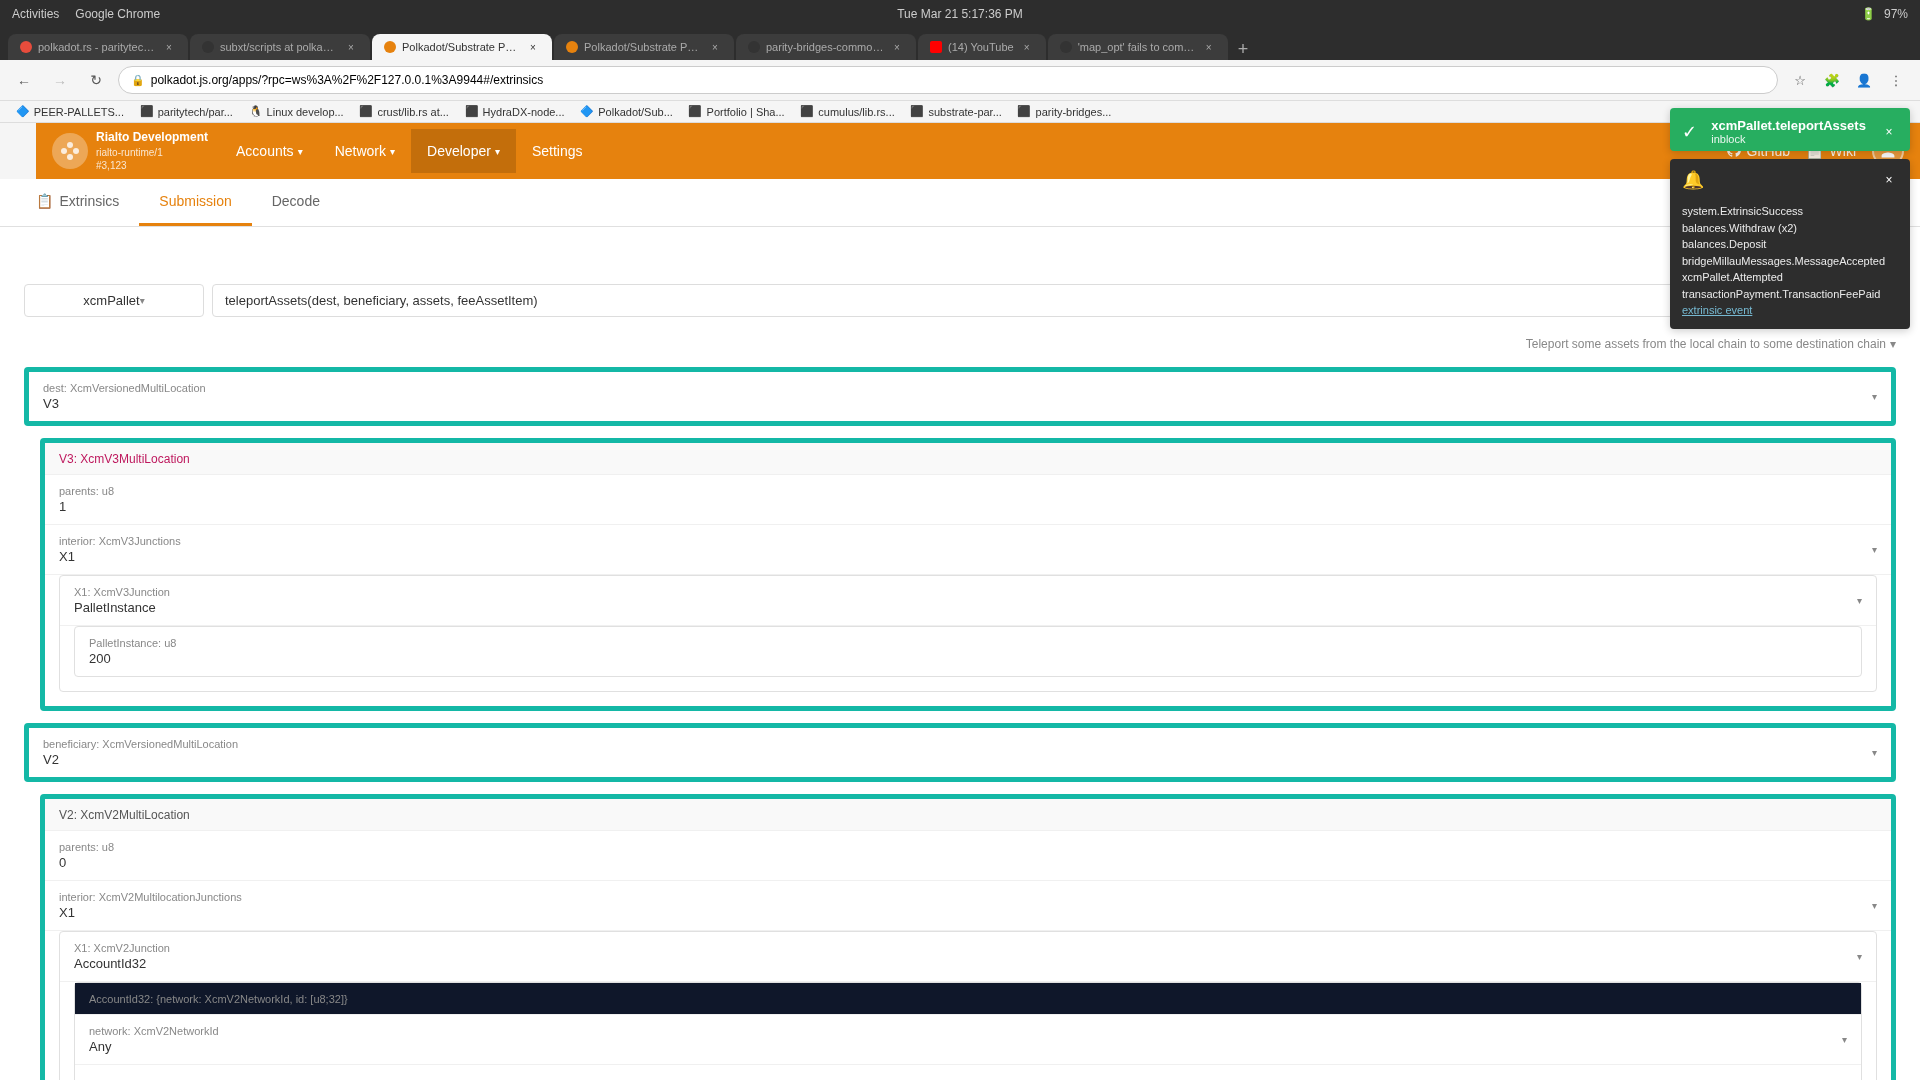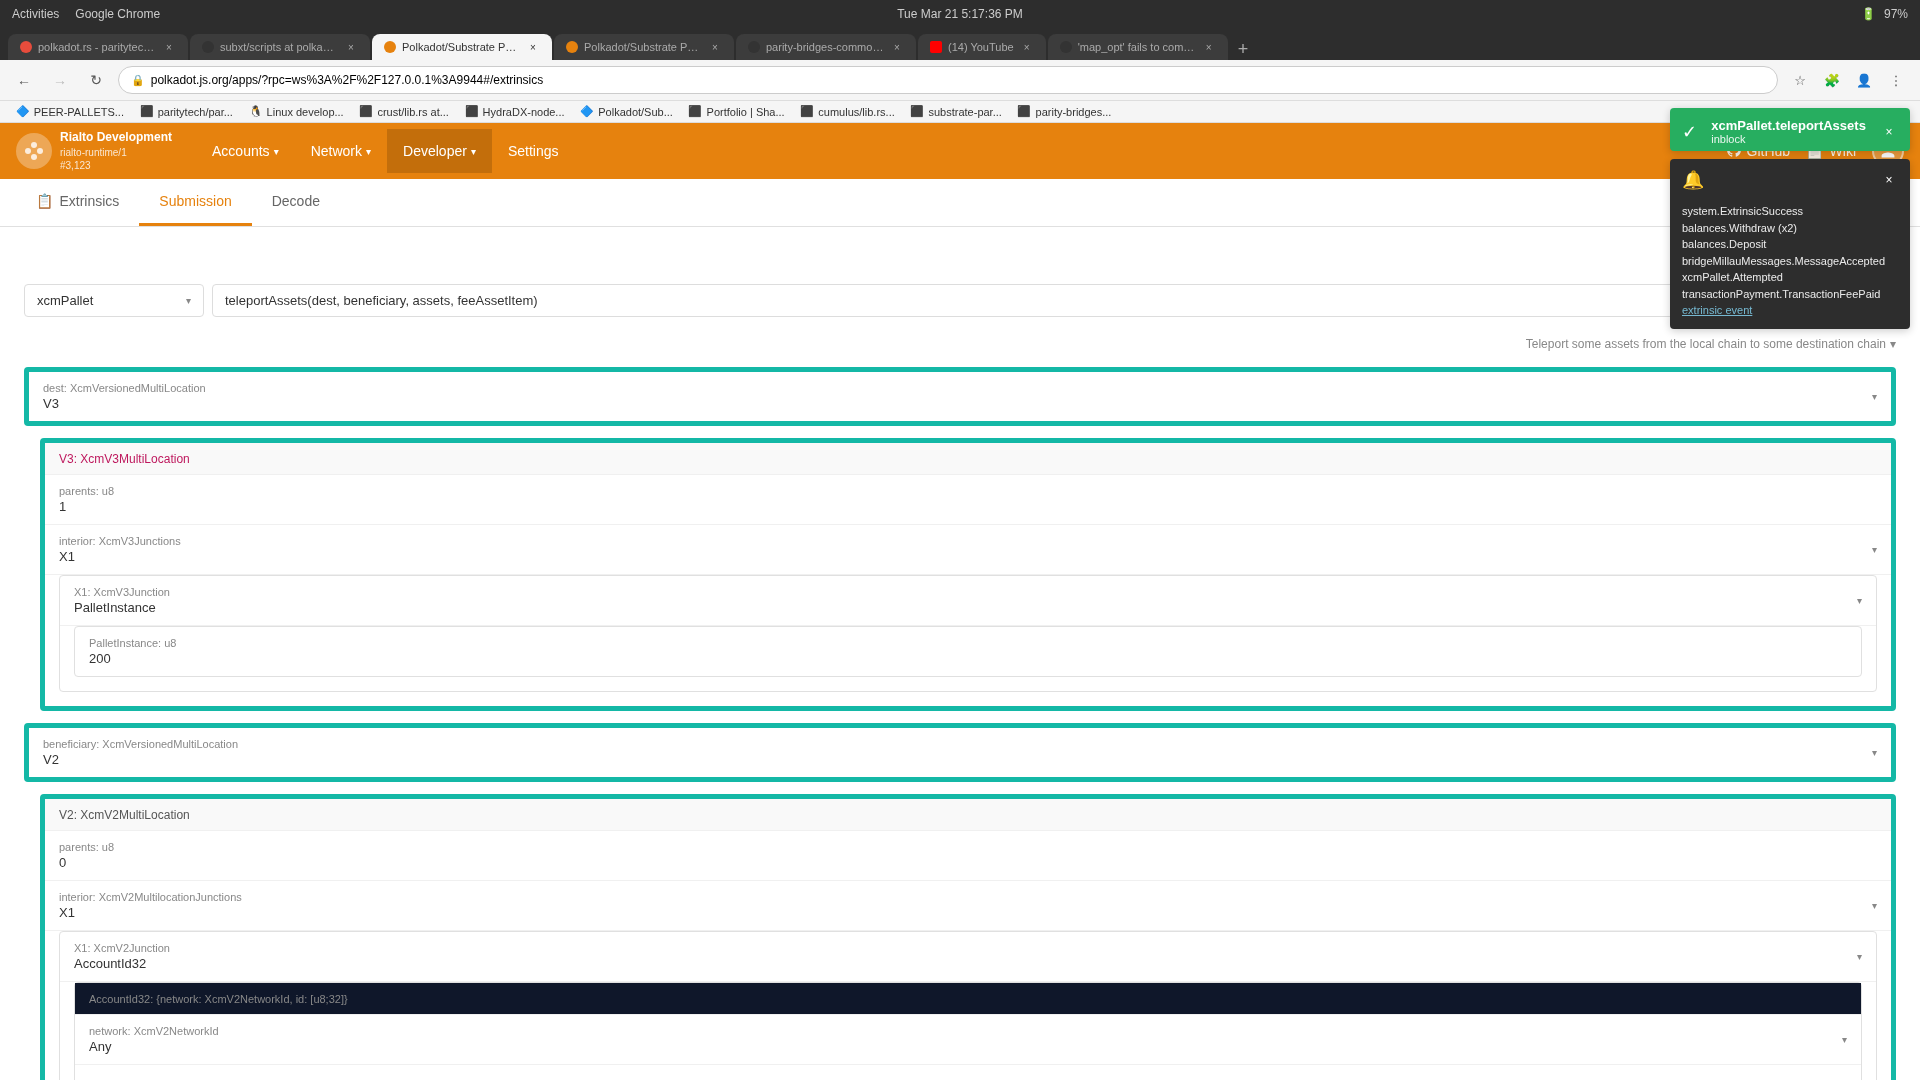--- a/index.html
+++ b/index.html
@@ -122,21 +122,22 @@
       color: #333;
     }
 
     
     .app-header {
       background: #e6820e;
       display: flex;
       align-items: center;
       padding: 0 16px;
       height: 56px;
-      gap: 16px;
+      gap: 4px;
+      margin-left: 36px;
     }
     .app-logo {
       display: flex;
       align-items: center;
       gap: 8px;
       margin-right: 8px;
     }
     .logo-circle {
       width: 36px; height: 36px;
       border-radius: 50%;
@@ -553,21 +554,21 @@
     </div>
   </div>
 
   <div class="form-content">
 
 
     <div style="margin-bottom:18px;text-align:right;">
       <span style="font-size:13px;color:#555;">submit the following extrinsic</span>
     </div>
     <div class="submit-row">
-      <div class="select-field pallet-select" style="width:180px;">
+      <div class="select-field pallet-select" style="width:180px;justify-content:center;">
         <span>xcmPallet</span>
         <span class="chevron">▾</span>
       </div>
       <div class="select-field method-select" style="flex:1;">
         <span>teleportAssets(dest, beneficiary, assets, feeAssetItem)</span>
         <span class="chevron">▾</span>
       </div>
     </div>
     <div class="hint-row">
       <span>Teleport some assets from the local chain to some destination chain</span>

